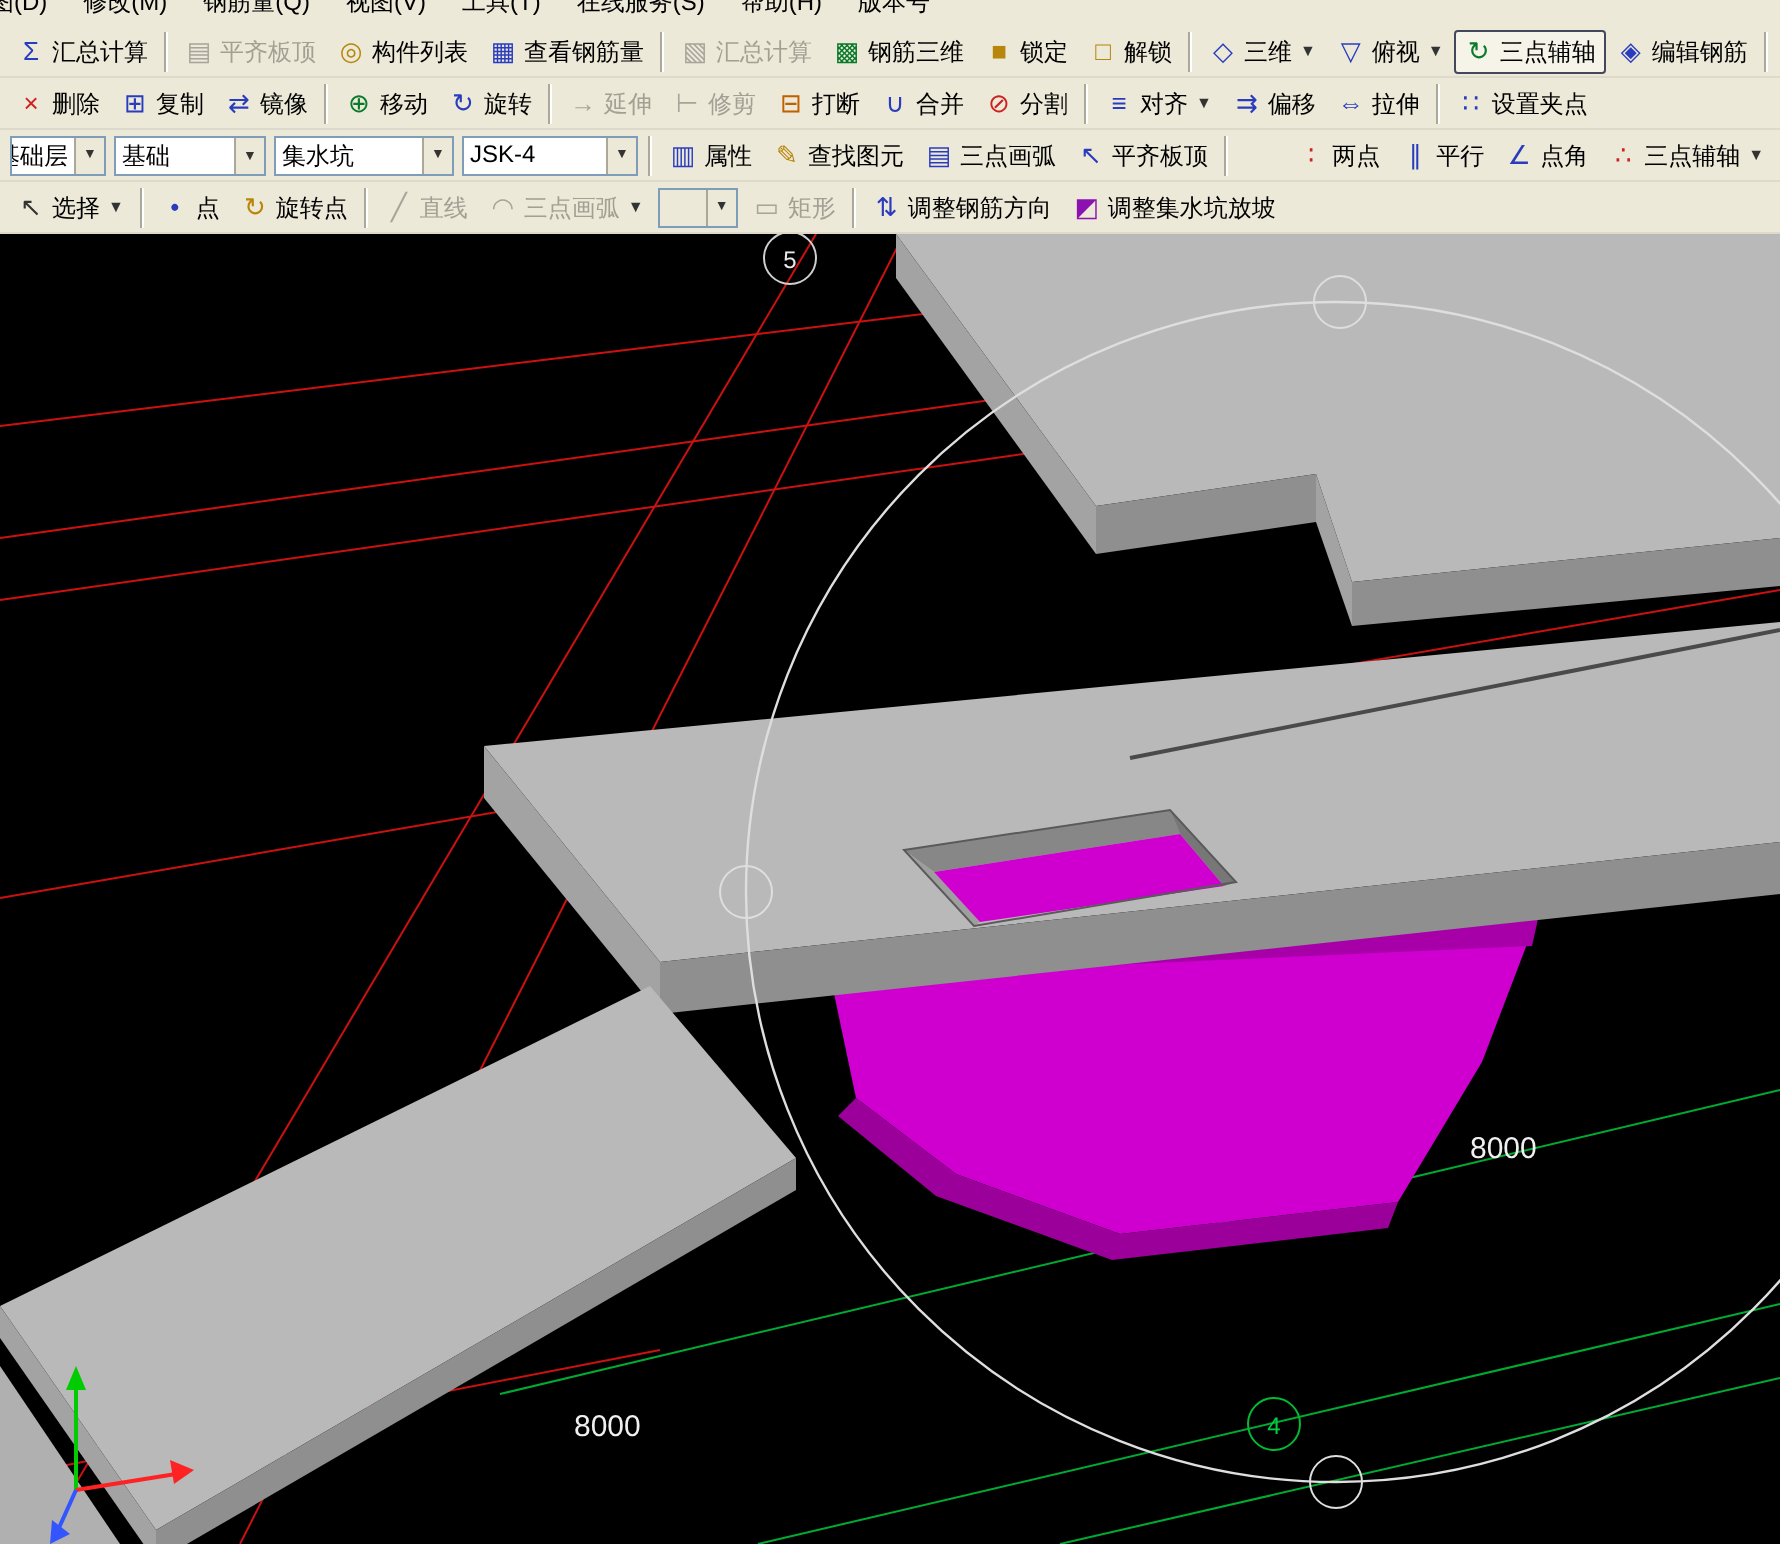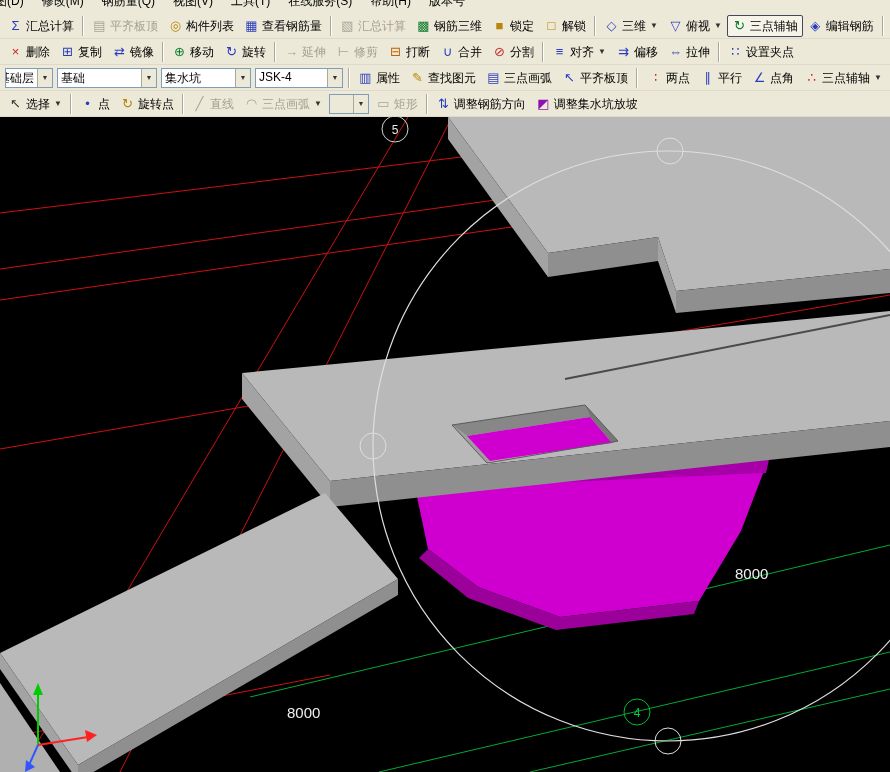--- a/index.html
+++ b/index.html
@@ -212,21 +212,21 @@
     </div>
 
   <div class="tb-row">
 
   <span class="combo" style="width: 48px;">
         <span class="combo-text clip-left">基础层</span>
         <span class="combo-btn">
           <span class="combo-arrow">▼</span>
         </span>
       </span>
-      <span class="combo" style="width: 100px; font-family: Liberation Serif, serif;">
+      <span class="combo" style="width: 76px; font-family: Liberation Serif, serif;">
         <span class="combo-text">基础</span>
         <span class="combo-btn">
           <span class="combo-arrow">▼</span>
         </span>
       </span>
       <span class="combo" style="width: 90px;">
         <span class="combo-text">集水坑</span>
         <span class="combo-btn">
           <span class="combo-arrow">▼</span>
         </span>

